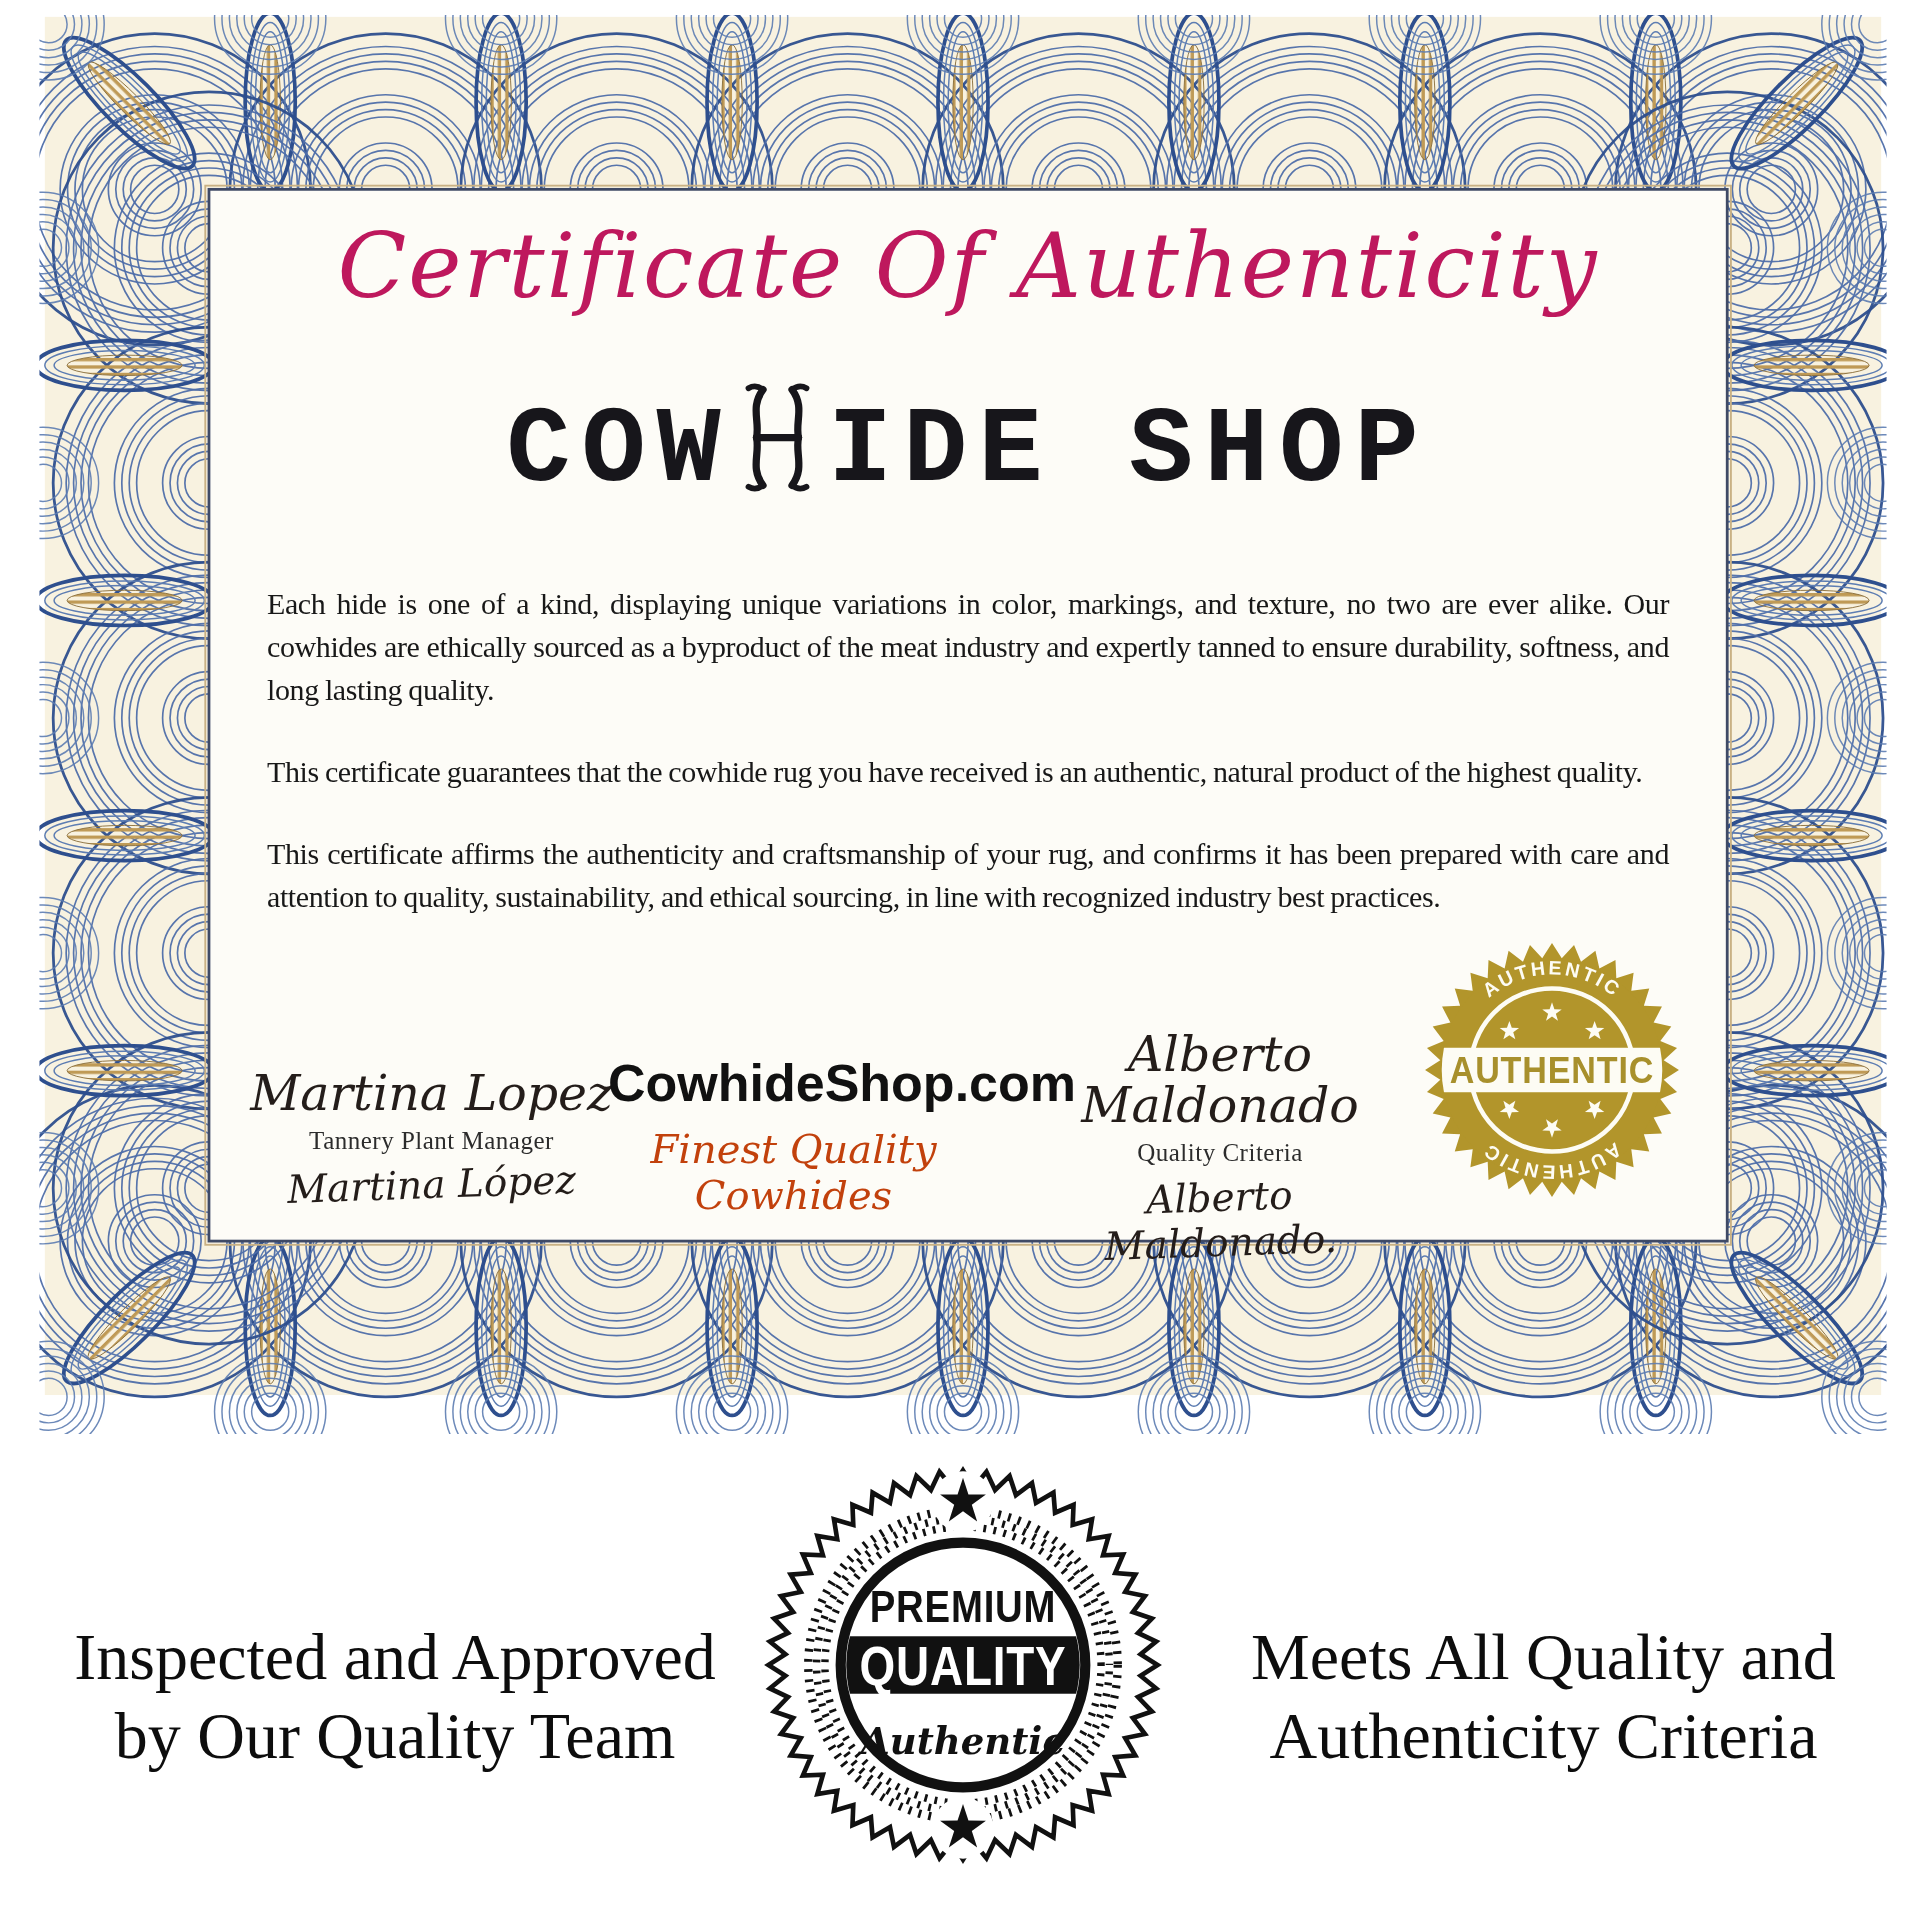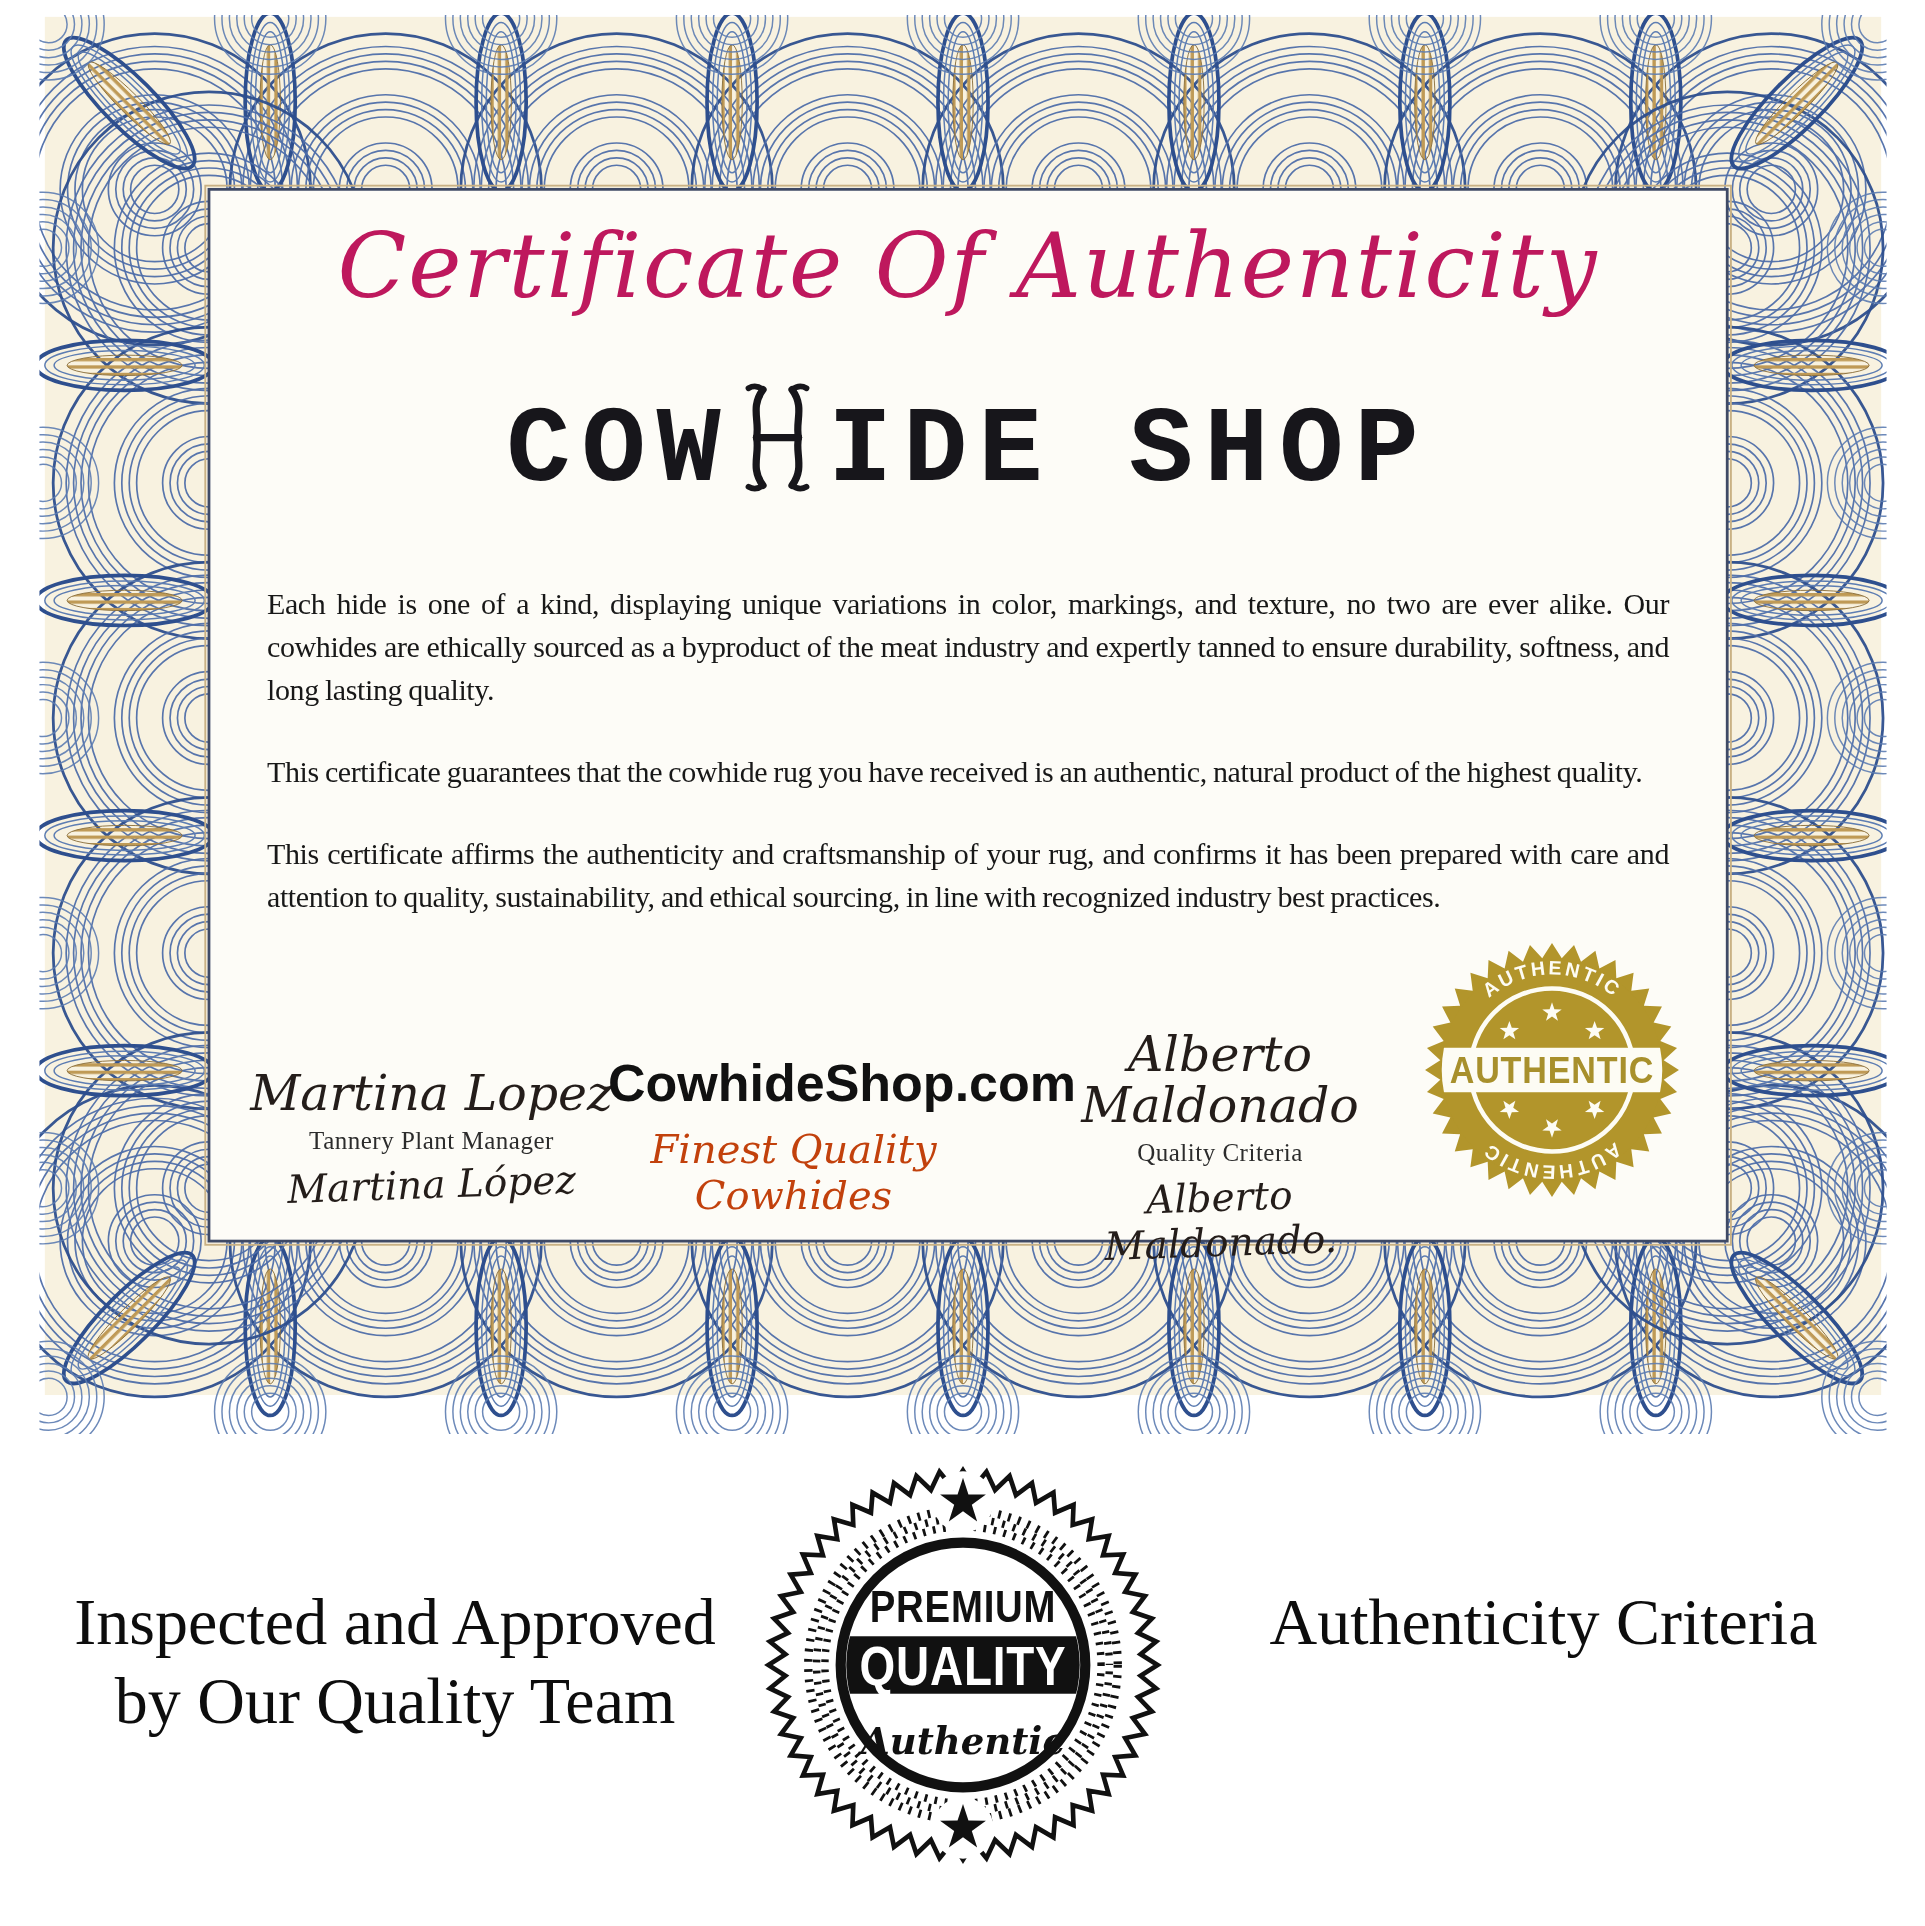--- a/index.html
+++ b/index.html
@@ -20,21 +20,21 @@
       letter-spacing:-0.4px;word-spacing:-0.9px;color:#181818;}
   .sig-row{position:absolute;left:0;top:840px;width:100%;height:211px;}
   .sig-block{position:absolute;text-align:center;color:#241d1a;}
   .sig-name{font-family:"DejaVu Serif",serif;font-style:italic;font-size:49px;line-height:1.05;}
   .sig-role{font-size:25px;margin-top:7.4px;color:#2c2c2c;letter-spacing:0.5px;}
   .sig-script{font-family:"DejaVu Serif",serif;font-style:italic;font-size:39px;margin-top:7.4px;transform:rotate(-2deg);}
   .sig-site{font-family:Liberation Sans, sans-serif;font-weight:bold;font-size:52px;color:#111;}
   .sig-tagline{font-family:"DejaVu Serif",serif;font-style:italic;font-size:40px;margin-top:13px;color:#c2410c;}
   .seal-svg{position:absolute;left:1204px;top:742px;}
   .footer-text{position:absolute;text-align:center;font-family:"Liberation Serif",serif;
-      font-size:66px;line-height:79px;color:#0d0d0d;}
+      font-size:66px;line-height:79px;color:#0d0d0d;margin-top:35px;}
   .footer-left{left:24px;top:1582px;width:742px;}
   .footer-right{left:1163px;top:1582px;width:761px;}
   .badge-svg{position:absolute;left:761px;top:1463px;}
   svg text{font-family:"Liberation Sans",sans-serif;}
 </style>
 </head>
 <body>
 
 <div class="page">
 
@@ -246,20 +246,21 @@
 
     </div>
   </div>
 
   <div class="footer-text footer-left">
     <div>Inspected and Approved</div>
     <div>by Our Quality Team</div>
   </div>
 
   <div class="footer-text footer-right">
+    <div>Meets All Quality and</div>
     <div>Authenticity Criteria</div>
   </div>
 
   <svg class="badge-svg" width="404" height="404" viewBox="-218 -218 436 436">
     <defs>
       <clipPath id="badgeClip">
           <circle r="126"></circle>
         </clipPath>
     </defs>
     <polygon fill="#ffffff" stroke="#111111" stroke-width="5" points="0.00,-210.00 11.59,-191.65 25.31,-208.47 34.61,-188.86 50.26,-203.90 57.12,-183.31 74.47,-196.35 78.80,-175.08 97.59,-185.95 99.33,-164.31 119.29,-172.83 118.41,-151.14 139.26,-157.19 135.76,-135.76 157.19,-139.26 151.14,-118.41 172.83,-119.29 164.31,-99.33 185.95,-97.59 175.08,-78.80 196.35,-74.47 183.31,-57.12 203.90,-50.26 188.86,-34.61 208.47,-25.31 191.65,-11.59 210.00,0.00 191.65,11.59 208.47,25.31 188.86,34.61 203.90,50.26 183.31,57.12 196.35,74.47 175.08,78.80 185.95,97.59 164.31,99.33 172.83,119.29 151.14,118.41 157.19,139.26 135.76,135.76 139.26,157.19 118.41,151.14 119.29,172.83 99.33,164.31 97.59,185.95 78.80,175.08 74.47,196.35 57.12,183.31 50.26,203.90 34.61,188.86 25.31,208.47 11.59,191.65 0.00,210.00 -11.59,191.65 -25.31,208.47 -34.61,188.86 -50.26,203.90 -57.12,183.31 -74.47,196.35 -78.80,175.08 -97.59,185.95 -99.33,164.31 -119.29,172.83 -118.41,151.14 -139.26,157.19 -135.76,135.76 -157.19,139.26 -151.14,118.41 -172.83,119.29 -164.31,99.33 -185.95,97.59 -175.08,78.80 -196.35,74.47 -183.31,57.12 -203.90,50.26 -188.86,34.61 -208.47,25.31 -191.65,11.59 -210.00,0.00 -191.65,-11.59 -208.47,-25.31 -188.86,-34.61 -203.90,-50.26 -183.31,-57.12 -196.35,-74.47 -175.08,-78.80 -185.95,-97.59 -164.31,-99.33 -172.83,-119.29 -151.14,-118.41 -157.19,-139.26 -135.76,-135.76 -139.26,-157.19 -118.41,-151.14 -119.29,-172.83 -99.33,-164.31 -97.59,-185.95 -78.80,-175.08 -74.47,-196.35 -57.12,-183.31 -50.26,-203.90 -34.61,-188.86 -25.31,-208.47 -11.59,-191.65"></polygon>

